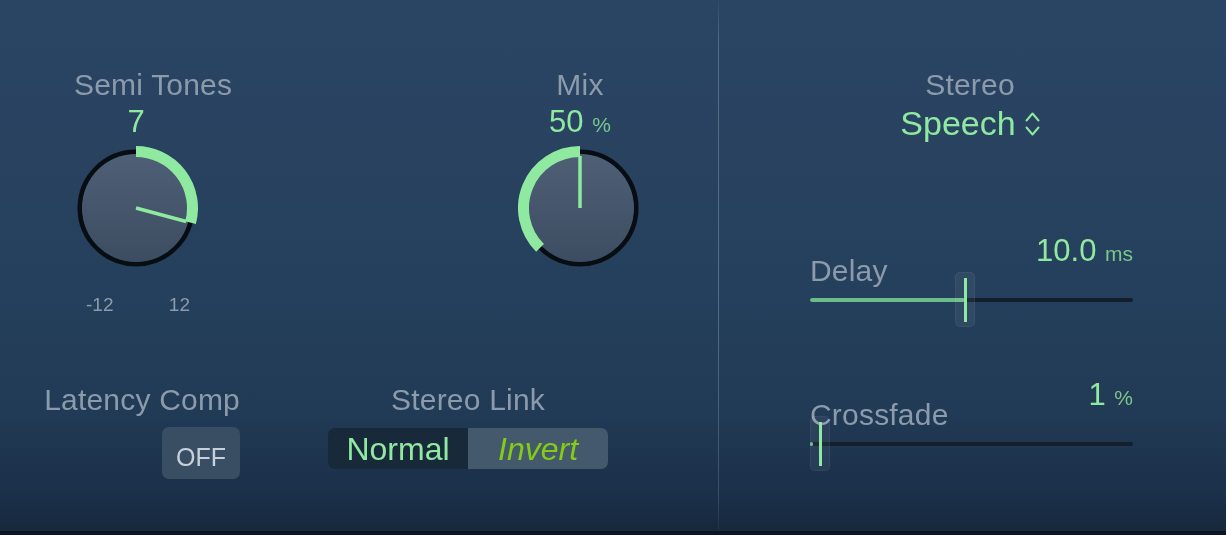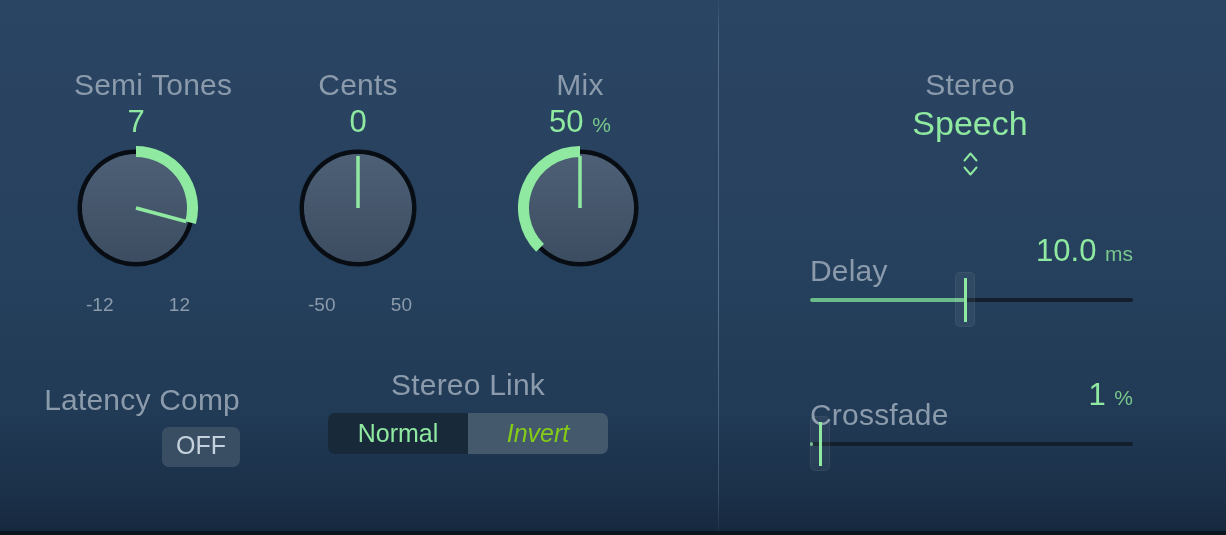--- a/index.html
+++ b/index.html
@@ -68,51 +68,51 @@
   .tick-max { right:8px; }
 
   
   .latency-group { position:absolute; left:35px; top:383px; text-align:right; width:205px; }
   .latency-label { margin-bottom:10px; }
   .off-button {
     display:inline-block;
     background:#3a4e63;
     color:#c5d2dd;
     font-size:25px;
-    padding:5px 14px 7px;
+    padding:17px 14px 7px;
     border-radius:7px;
     line-height:1.1;
   }
 
   
-  .stereo-group { position:absolute; left:328px; top:368px; width:280px; text-align:center; }
+  .stereo-group { position:absolute; left:328px; top:383px; width:280px; text-align:center; }
   .stereo-label { margin-bottom:11px; }
   .segmented {
     display:flex;
     width:280px;
     height:41px;
     border-radius:7px;
     overflow:hidden;
   }
   .seg {
     flex:1;
     display:flex;
     align-items:center;
     justify-content:center;
-    font-size:25px;
+    font-size:32px;
     line-height:1;
   }
   .seg.on  { background:#18293a; color:#8fe9a0; }
   .seg.off { background:#45596d; color:#84cc16;font-style:italic; }
 
   
   .timing-group { position:absolute; left:790px; top:68px; width:360px; text-align:center; }
   .timing-label { margin-bottom:2px; }
   .timing-value-row {
-    display:flex; align-items:center; justify-content:center; gap:9px;flex-direction:column;
+    display:flex; align-items:center; justify-content:center; gap:9px;
   }
   .timing-value { color:#8fe9a0; font-size:34px; font-weight:300; }
   .chev { display:flex; flex-direction:column; gap:4px; }
   .chev svg { display:block; }
 
   
   .slider-group { position:absolute; left:810px; width:323px; }
   .slider-head {
     position:relative; height:34px;
   }
@@ -172,42 +172,20 @@
         <path id="arc-semi" fill="none" stroke="#8fe9a0" stroke-width="11" stroke-linecap="butt" d="M 62 5.5 A 56.5 56.5 0 0 1 116.57480918533236 76.62327604829242"></path>
         <line id="ptr-semi" stroke="#8fe9a0" stroke-width="3.5" stroke-linecap="butt" x1="62" y1="62" x2="112.22814296703154" y2="75.45859034533107"></line>
       </svg>
     </div>
     <div class="knob-ticks">
       <span class="tick-min">-12</span>
       <span class="tick-max">12</span>
     </div>
   </div>
 
-  <div class="knob-group" style="left:296px; top:68px; width:124px;">
-    <div class="label knob-label">Cents</div>
-    <div class="value knob-value">0</div>
-    <div class="knob-wrap">
-      <svg width="124" height="124" viewBox="0 0 124 124">
-        <defs>
-          <linearGradient id="kb2" x1="0" y1="0" x2="0" y2="1">
-            <stop offset="0" stop-color="#4e6076"></stop>
-            <stop offset="1" stop-color="#3c4d61"></stop>
-          </linearGradient>
-        </defs>
-        <circle cx="62" cy="62" r="56" fill="none" stroke="#080d13" stroke-width="5"></circle>
-        <circle cx="62" cy="62" r="54" fill="url(#kb2)"></circle>
-        <path id="arc-cents" fill="none" stroke="#8fe9a0" stroke-width="11" stroke-linecap="butt" d=""></path>
-        <line id="ptr-cents" stroke="#8fe9a0" stroke-width="3.5" stroke-linecap="butt" x1="62" y1="62" x2="62" y2="10"></line>
-      </svg>
-    </div>
-    <div class="knob-ticks">
-      <span class="tick-min">-50</span>
-      <span class="tick-max">50</span>
-    </div>
-  </div>
 
   <div class="knob-group" style="left:518px; top:68px; width:124px;">
     <div class="label knob-label">Mix</div>
     <div class="value knob-value">
       <span>50</span>
       <span class="unit">%</span>
     </div>
     <div class="knob-wrap">
       <svg width="124" height="124" viewBox="0 0 124 124">
         <defs>

